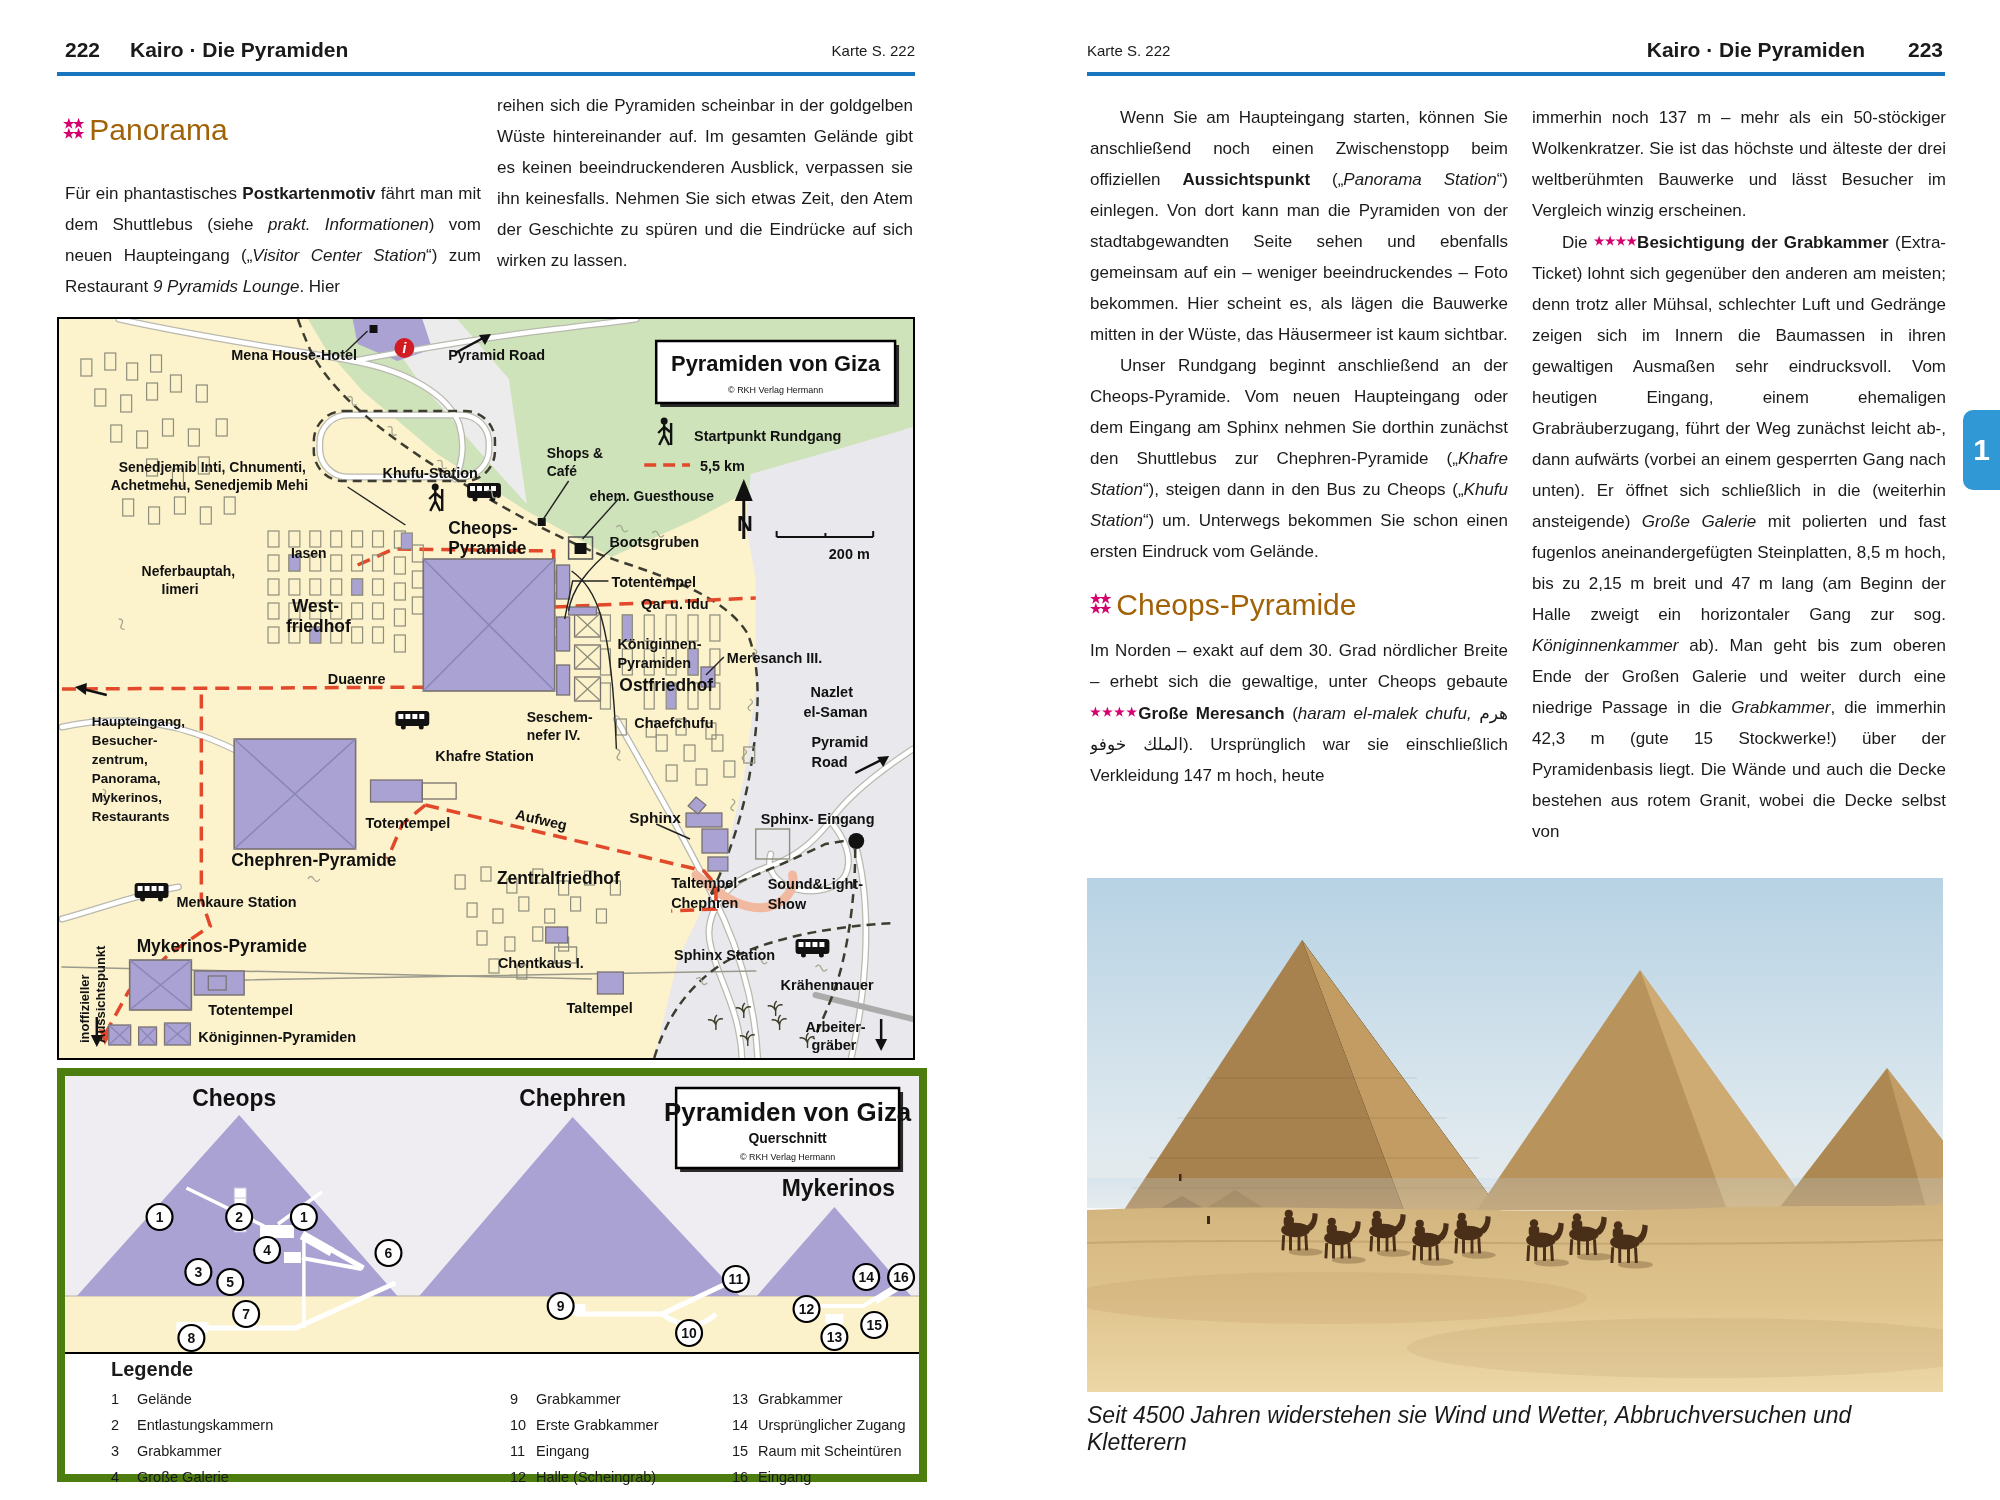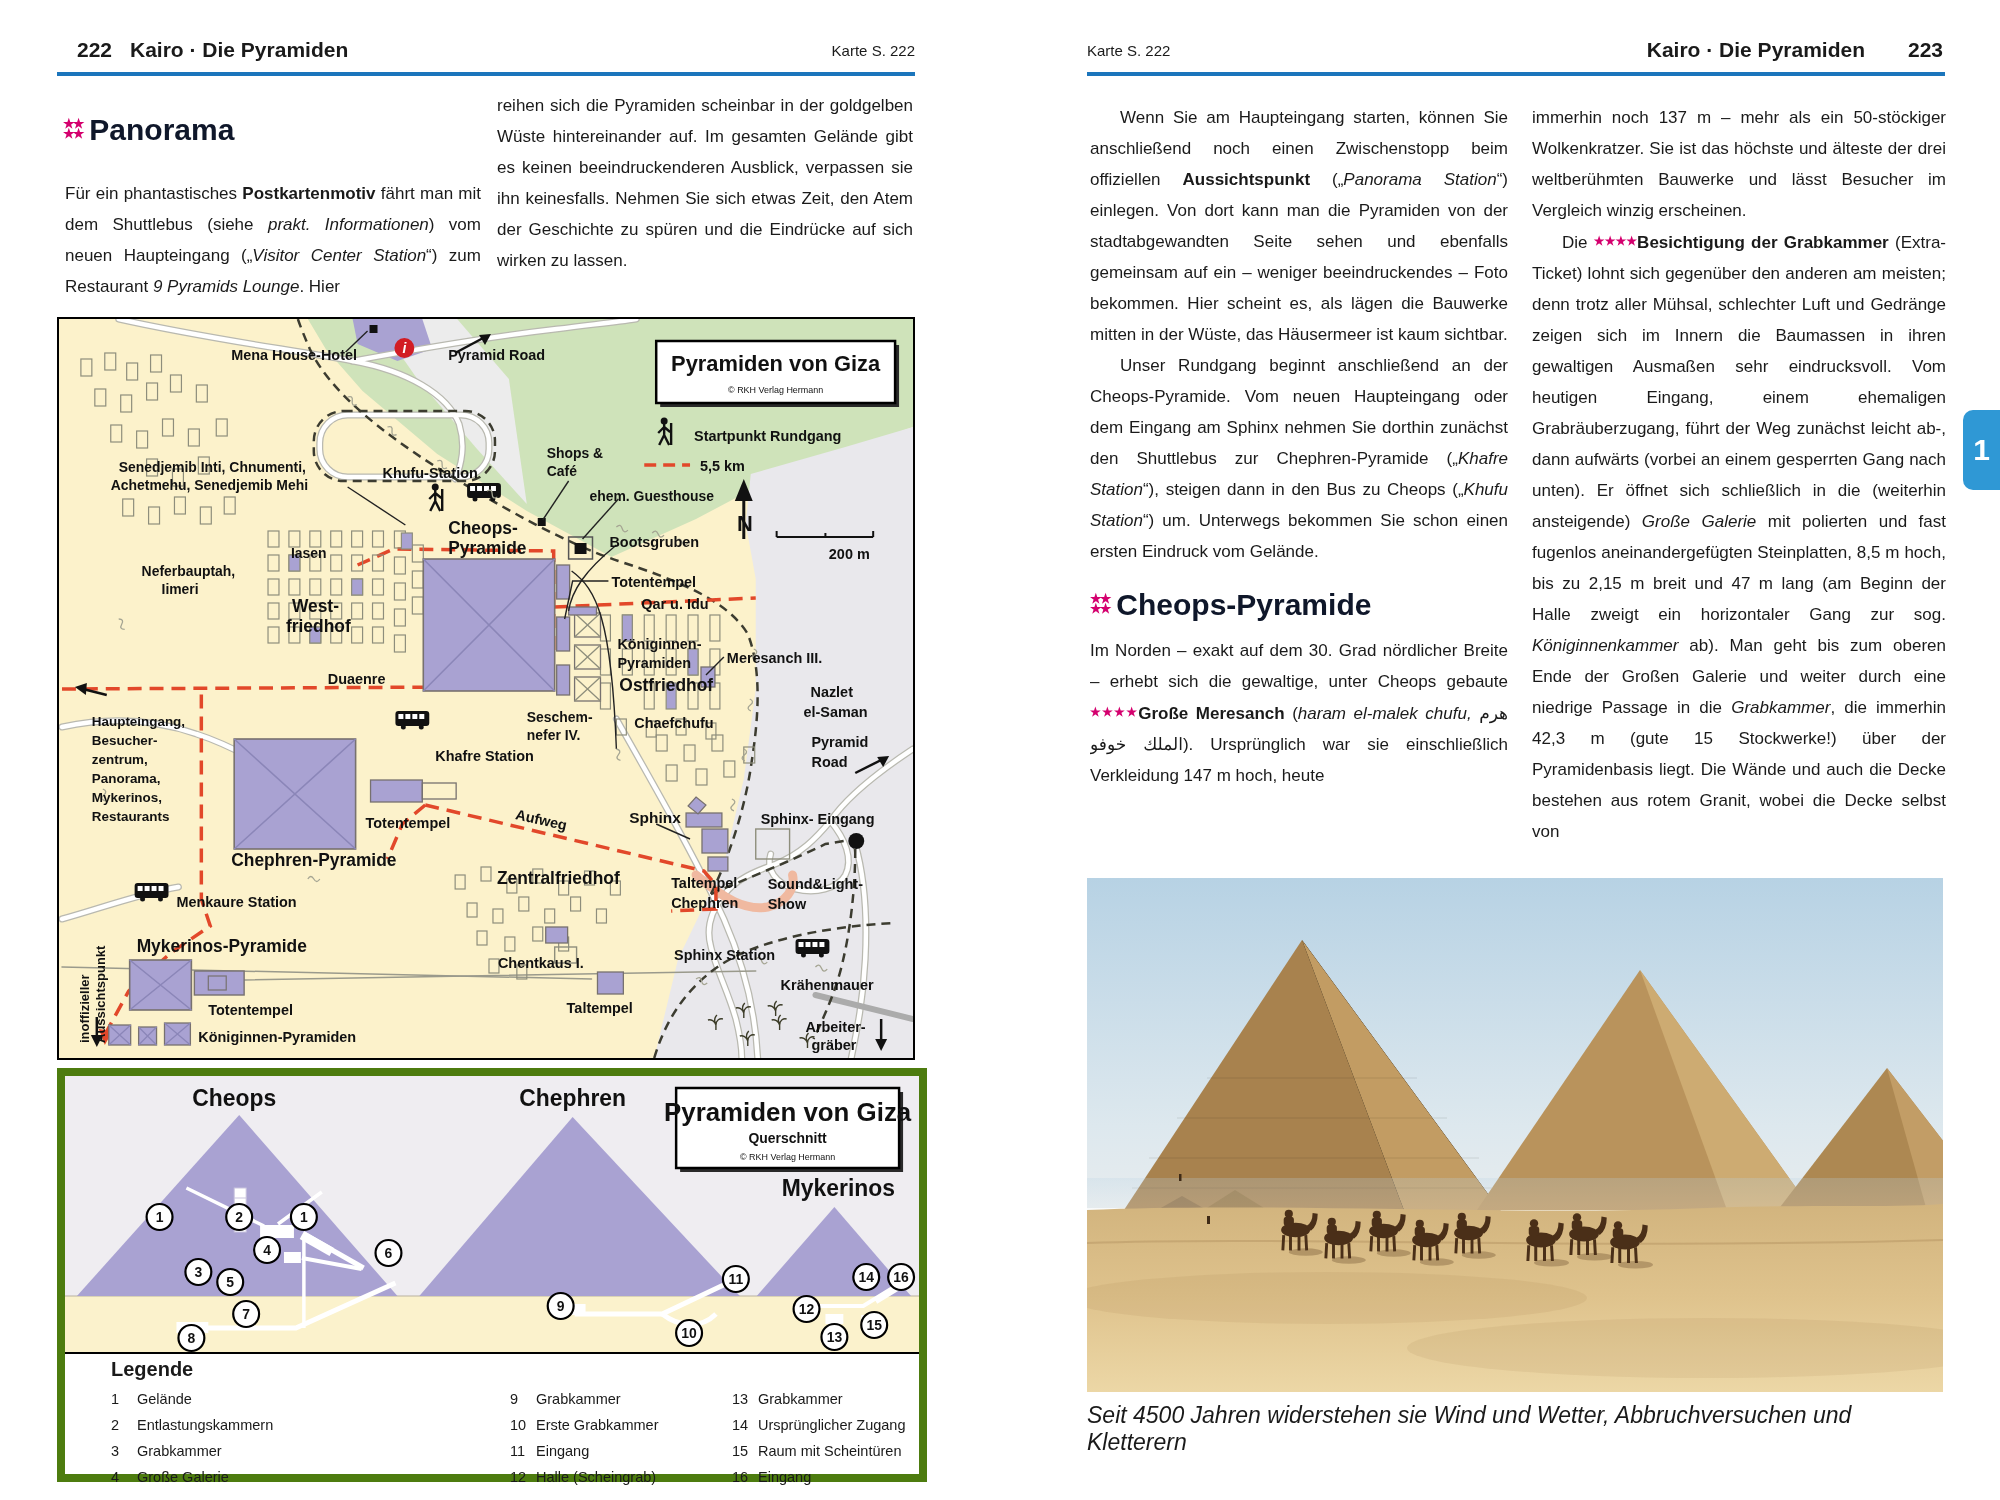--- a/index.html
+++ b/index.html
@@ -12,21 +12,21 @@
   .hdr-rule{height:4px;background:#1b75bc;}
   
   .col{font-size:17px;line-height:31px;text-align:justify;overflow:hidden;}
   .para{margin:0;}
   .para.indent{text-indent:30px;}
   .para + .para{margin-top:0;}
   .seg-b{font-weight:bold;}
   .seg-i{font-style:italic;}
   .seg-stars{color:#d4006e;font-weight:bold;font-size:12px;letter-spacing:-1.5px;vertical-align:3px;}
   .heading{display:flex;align-items:center;margin:0;}
-  .heading .word{color:#0f172a;font-weight:bold;font-size:30px;line-height:32px;}
+  .heading .word{color:#a16207;font-weight:normal;font-size:30px;line-height:32px;}
   .stars2{display:inline-block;color:#d4006e;font-size:13px;line-height:10px;letter-spacing:-2px;margin-right:7px;transform:translateY(-1px);font-weight:bold;}
   .flow-heading{margin:22px 0 14px 0;}
   
   .mapbox{border:2px solid #000;background:#fcf2cb;}
   .csbox{border:8px solid #4d7c0f;background:#ef4444;}
   .cs-legend{position:absolute;left:0;right:0;bottom:0;height:120px;background:#ffffff;border-top:2px solid #000;}
   .leg-title{font-size:20px;font-weight:bold;position:absolute;left:46px;top:4px;}
   .leg-col{position:absolute;top:32px;font-size:14.5px;line-height:26px;}
   .leg-row{white-space:nowrap;}
   .leg-num{display:inline-block;width:26px;}
@@ -39,21 +39,21 @@
   .mcopy{font-size:9px;font-weight:normal;}
   .cslab{font-weight:bold;font-size:23px;}
   .csnum{font-weight:bold;font-size:14px;}
   .caption{font-size:23px;font-style:italic;}
   .chapter-tab{background:#2f98d5;color:#fff;font-weight:bold;font-size:30px;border-radius:10px 0 0 10px;display:flex;align-items:center;justify-content:center;}
 </style>
 </head>
 <body>
 
 <div class="abs" style="left:0;top:0;width:1000px;height:1500px;">
-  <span class="abs hdr-num" style="left:65px;top:38px;margin-left:12px;">222</span>
+  <span class="abs hdr-num" style="left:65px;top:38px;">222</span>
   <span class="abs hdr-title" style="left:130px;top:38px;">Kairo · Die Pyramiden</span>
   <span class="abs hdr-note" style="right:85px;top:42px;">Karte S. 222</span>
   <div class="abs hdr-rule" style="left:57px;top:72px;width:858px;"></div>
 
   <div class="abs heading" style="left:63px;top:114px;">
     <span class="stars2"><span>★★</span><br><span>★★</span></span>
     <span class="word">Panorama</span>
   </div>
 
   <div class="abs col" style="left:65px;top:178px;width:416px;height:136px;">

